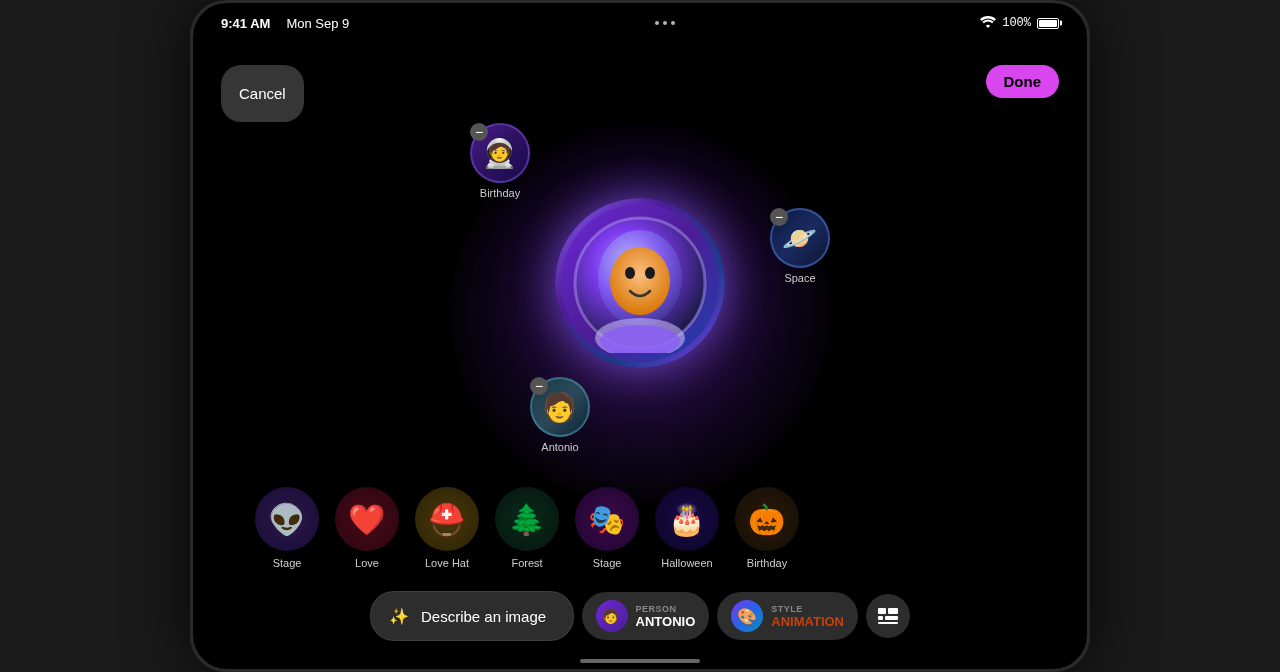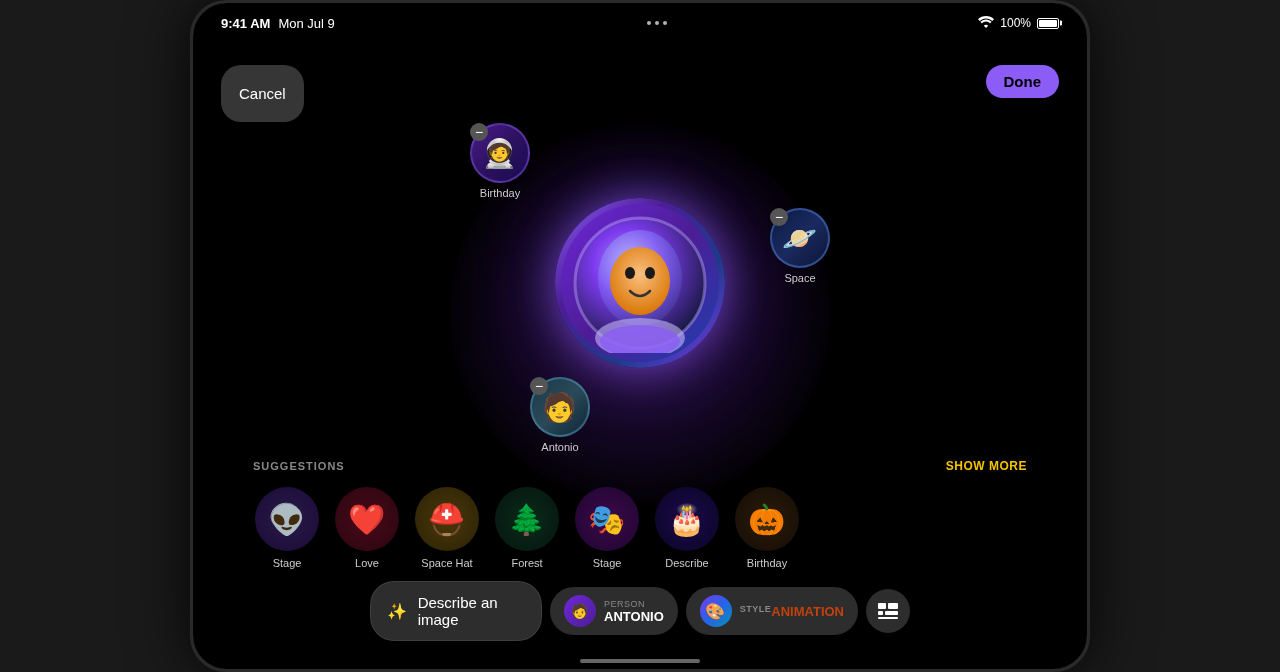--- a/index.html
+++ b/index.html
@@ -83,20 +83,21 @@
 
     .wifi-icon {
       color: #fff;
       font-size: 12px;
     }
 
     .battery-text {
       font-size: 12px;
       color: #fff;
       font-weight: 500;
+      font-family: Liberation Mono, monospace;
     }
 
     .battery-icon {
       width: 22px;
       height: 11px;
       border: 1.5px solid #fff;
       border-radius: 2px;
       position: relative;
       display: inline-flex;
       align-items: center;
@@ -135,21 +136,21 @@
       font-size: 15px;
       font-weight: 500;
       cursor: pointer;
       z-index: 10;
     }
 
     .done-btn {
       position: absolute;
       top: 62px;
       right: 28px;
-      background: #8b5cf6;
+      background: #d946ef;
       color: #000;
       border: none;
       border-radius: 20px;
       padding: 8px 18px;
       font-size: 15px;
       font-weight: 600;
       cursor: pointer;
       z-index: 10;
     }
 
@@ -392,21 +393,21 @@
     }
 
     .person-chip-text {
       display: flex;
       flex-direction: column;
     }
 
     .person-chip-label {
       font-size: 9px;
       color: #888;
-      font-weight: 400;
+      font-weight: 700;
       letter-spacing: 0.5px;
     }
 
     .person-chip-name {
       font-size: 13px;
       color: #fff;
       font-weight: 600;
     }
 
     .style-chip {
@@ -425,21 +426,21 @@
       border-radius: 50%;
       background: linear-gradient(135deg, #7c3aed, #2563eb, #0891b2);
       display: flex;
       align-items: center;
       justify-content: center;
       font-size: 16px;
     }
 
     .style-chip-text {
       display: flex;
-      flex-direction: row;
+      flex-direction: column;
     }
 
     .style-chip-label {
       font-size: 9px;
       color: #888;
       font-weight: 700;
       letter-spacing: 0.5px;
     }
 
     .style-chip-name {
@@ -499,23 +500,23 @@
     .halloween-bg { background: radial-gradient(circle, #2a1a0a, #150d05); }
 
   </style>
 </head>
 <body>
 
 <div class="tablet-frame">
   <div class="tablet-screen">
 
     <div class="status-bar">
-      <div style="display:flex; align-items:center; gap:2px;">
+      <div style="display:flex; align-items:center; gap:10px;">
         <span class="status-time">9:41 AM</span>
-        <span class="status-date">Mon Jul 9</span>
+        <span class="status-date">Mon Sep 9</span>
       </div>
       <div class="status-center">
         <div class="dot"></div>
         <div class="dot"></div>
         <div class="dot"></div>
       </div>
       <div class="status-right">
         <span class="wifi-icon">
           <svg width="16" height="12" viewBox="0 0 16 12" fill="white">
             <path d="M8 2.4C5.6 2.4 3.4 3.4 1.8 5L0 3.2C2.1 1.2 4.9 0 8 0s5.9 1.2 8 3.2L14.2 5C12.6 3.4 10.4 2.4 8 2.4z"></path>
@@ -599,54 +600,50 @@
         <div class="float-avatar-img antonio-bg">
           <div class="float-avatar-minus">−</div>
           <span style="font-size:28px;">🧑</span>
         </div>
         <span class="float-avatar-label">Antonio</span>
       </div>
 
     </div>
 
     <div class="suggestions-section">
-      <div class="suggestions-header">
-        <span class="suggestions-label">SUGGESTIONS</span>
-        <button class="show-more-btn">SHOW MORE</button>
-      </div>
       <div class="suggestions-grid">
 
         <div class="suggestion-item">
           <div class="suggestion-icon alien-bg">👽</div>
           <span class="suggestion-label">Stage</span>
         </div>
 
         <div class="suggestion-item">
           <div class="suggestion-icon love-bg">❤️</div>
           <span class="suggestion-label">Love</span>
         </div>
 
         <div class="suggestion-item">
           <div class="suggestion-icon hardhat-bg">⛑️</div>
-          <span class="suggestion-label">Space Hat</span>
+          <span class="suggestion-label">Love Hat</span>
         </div>
 
         <div class="suggestion-item">
           <div class="suggestion-icon forest-bg">🌲</div>
           <span class="suggestion-label">Forest</span>
         </div>
 
         <div class="suggestion-item">
           <div class="suggestion-icon stage-bg">🎭</div>
           <span class="suggestion-label">Stage</span>
         </div>
 
         <div class="suggestion-item">
           <div class="suggestion-icon birthday-bg">🎂</div>
-          <span class="suggestion-label">Describe</span>
+          <span class="suggestion-label">Halloween</span>
         </div>
 
         <div class="suggestion-item">
           <div class="suggestion-icon halloween-bg">🎃</div>
           <span class="suggestion-label">Birthday</span>
         </div>
 
       </div>
     </div>
 

